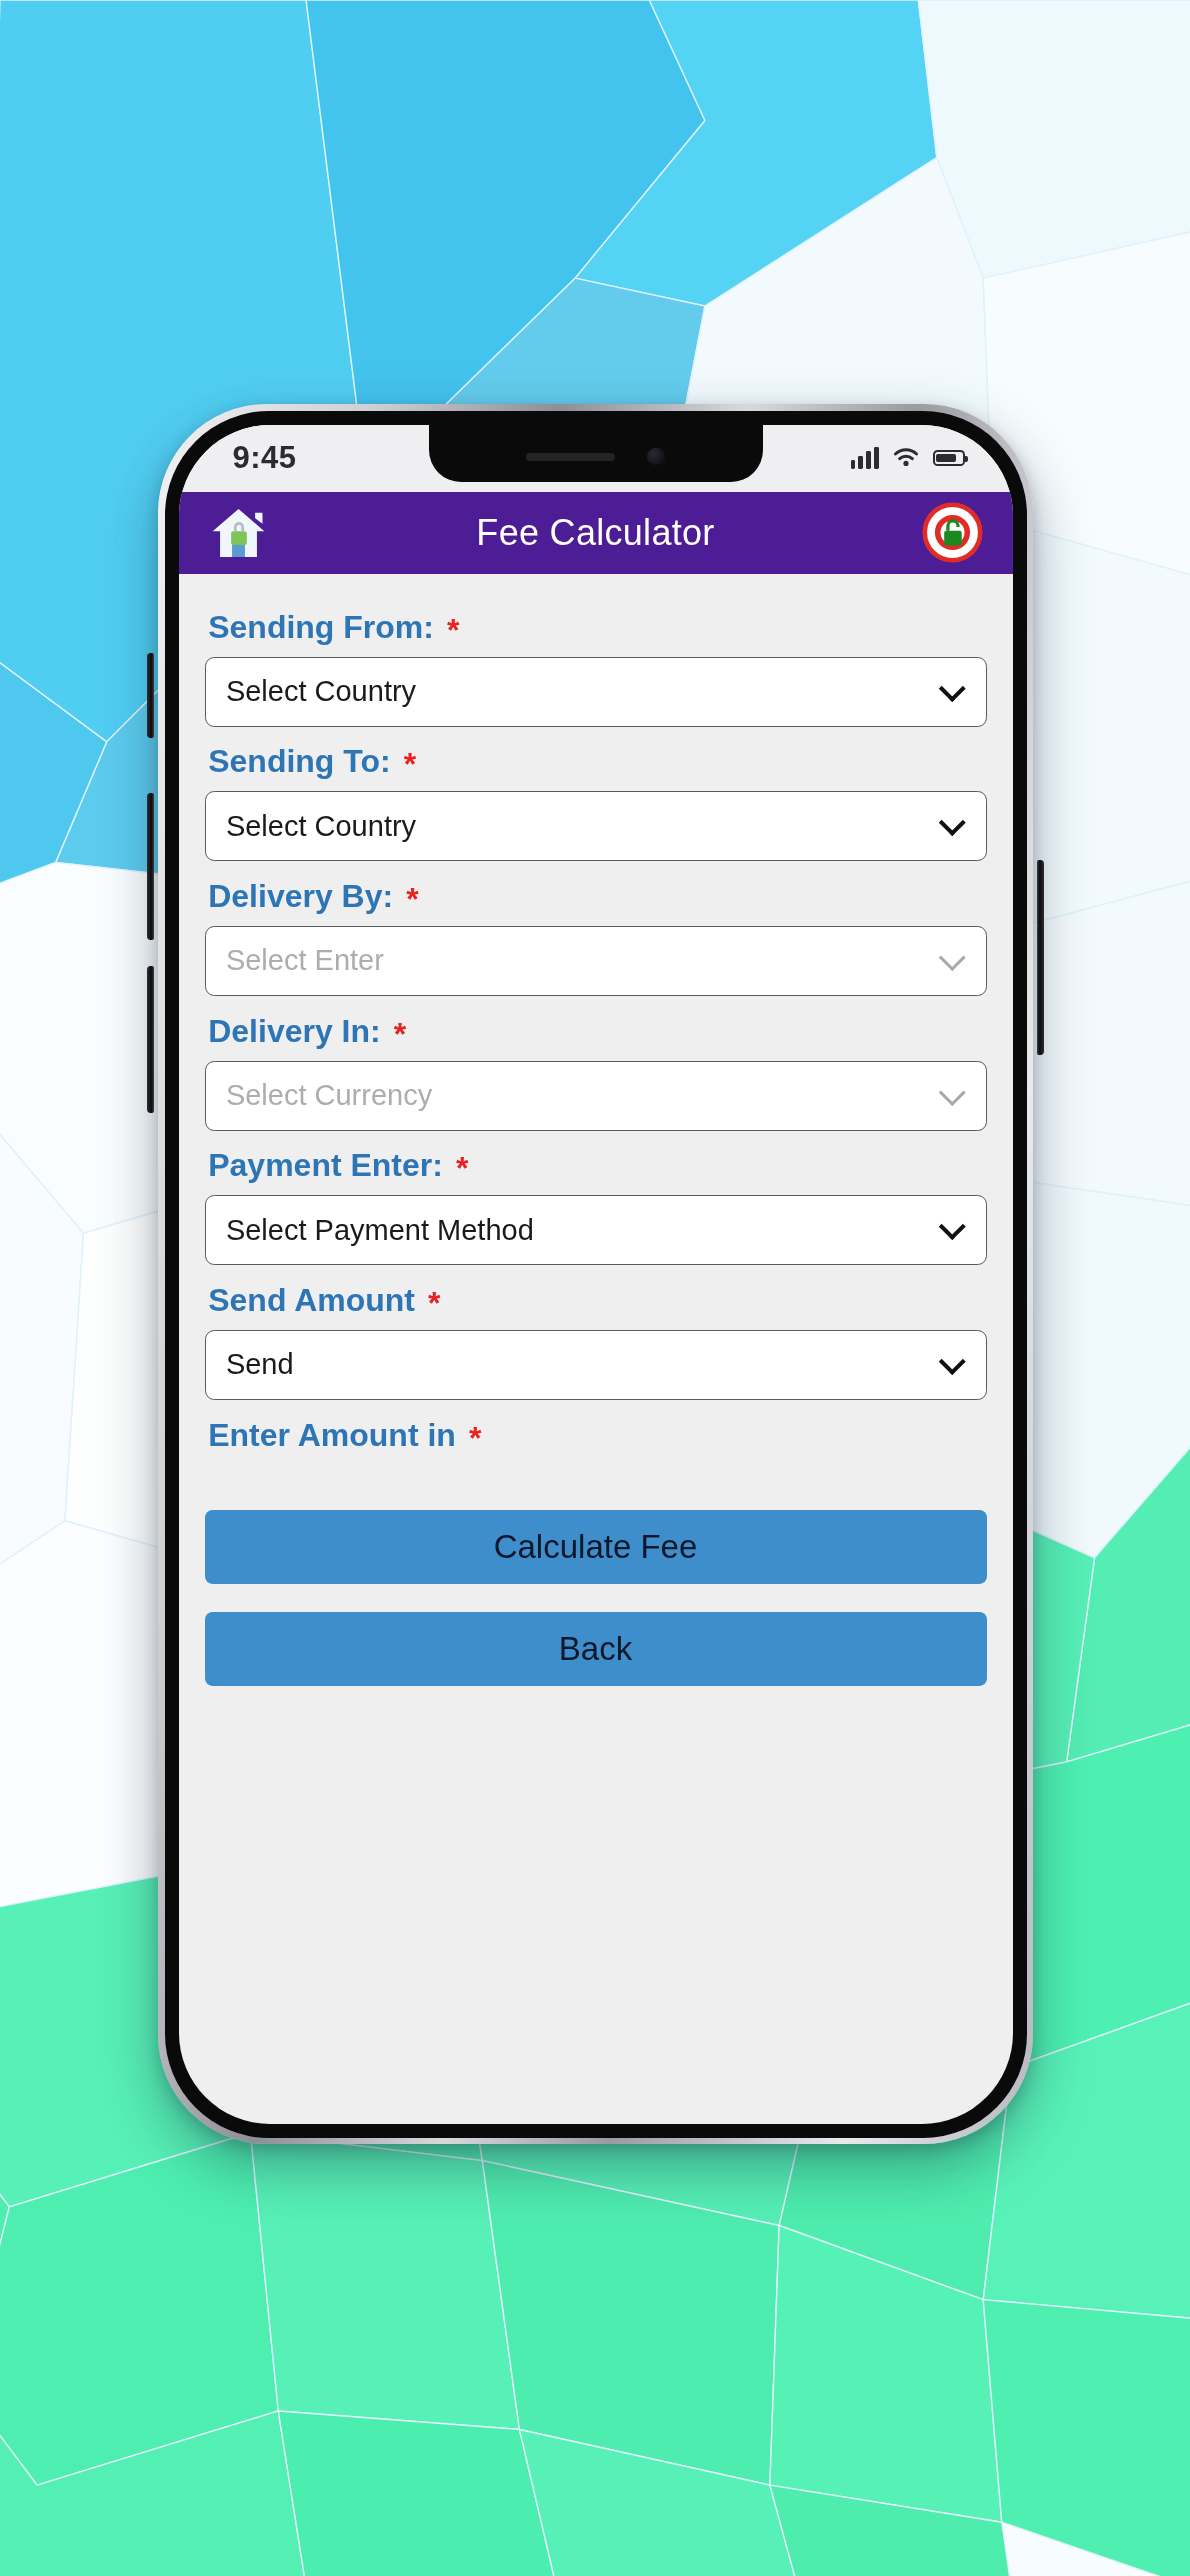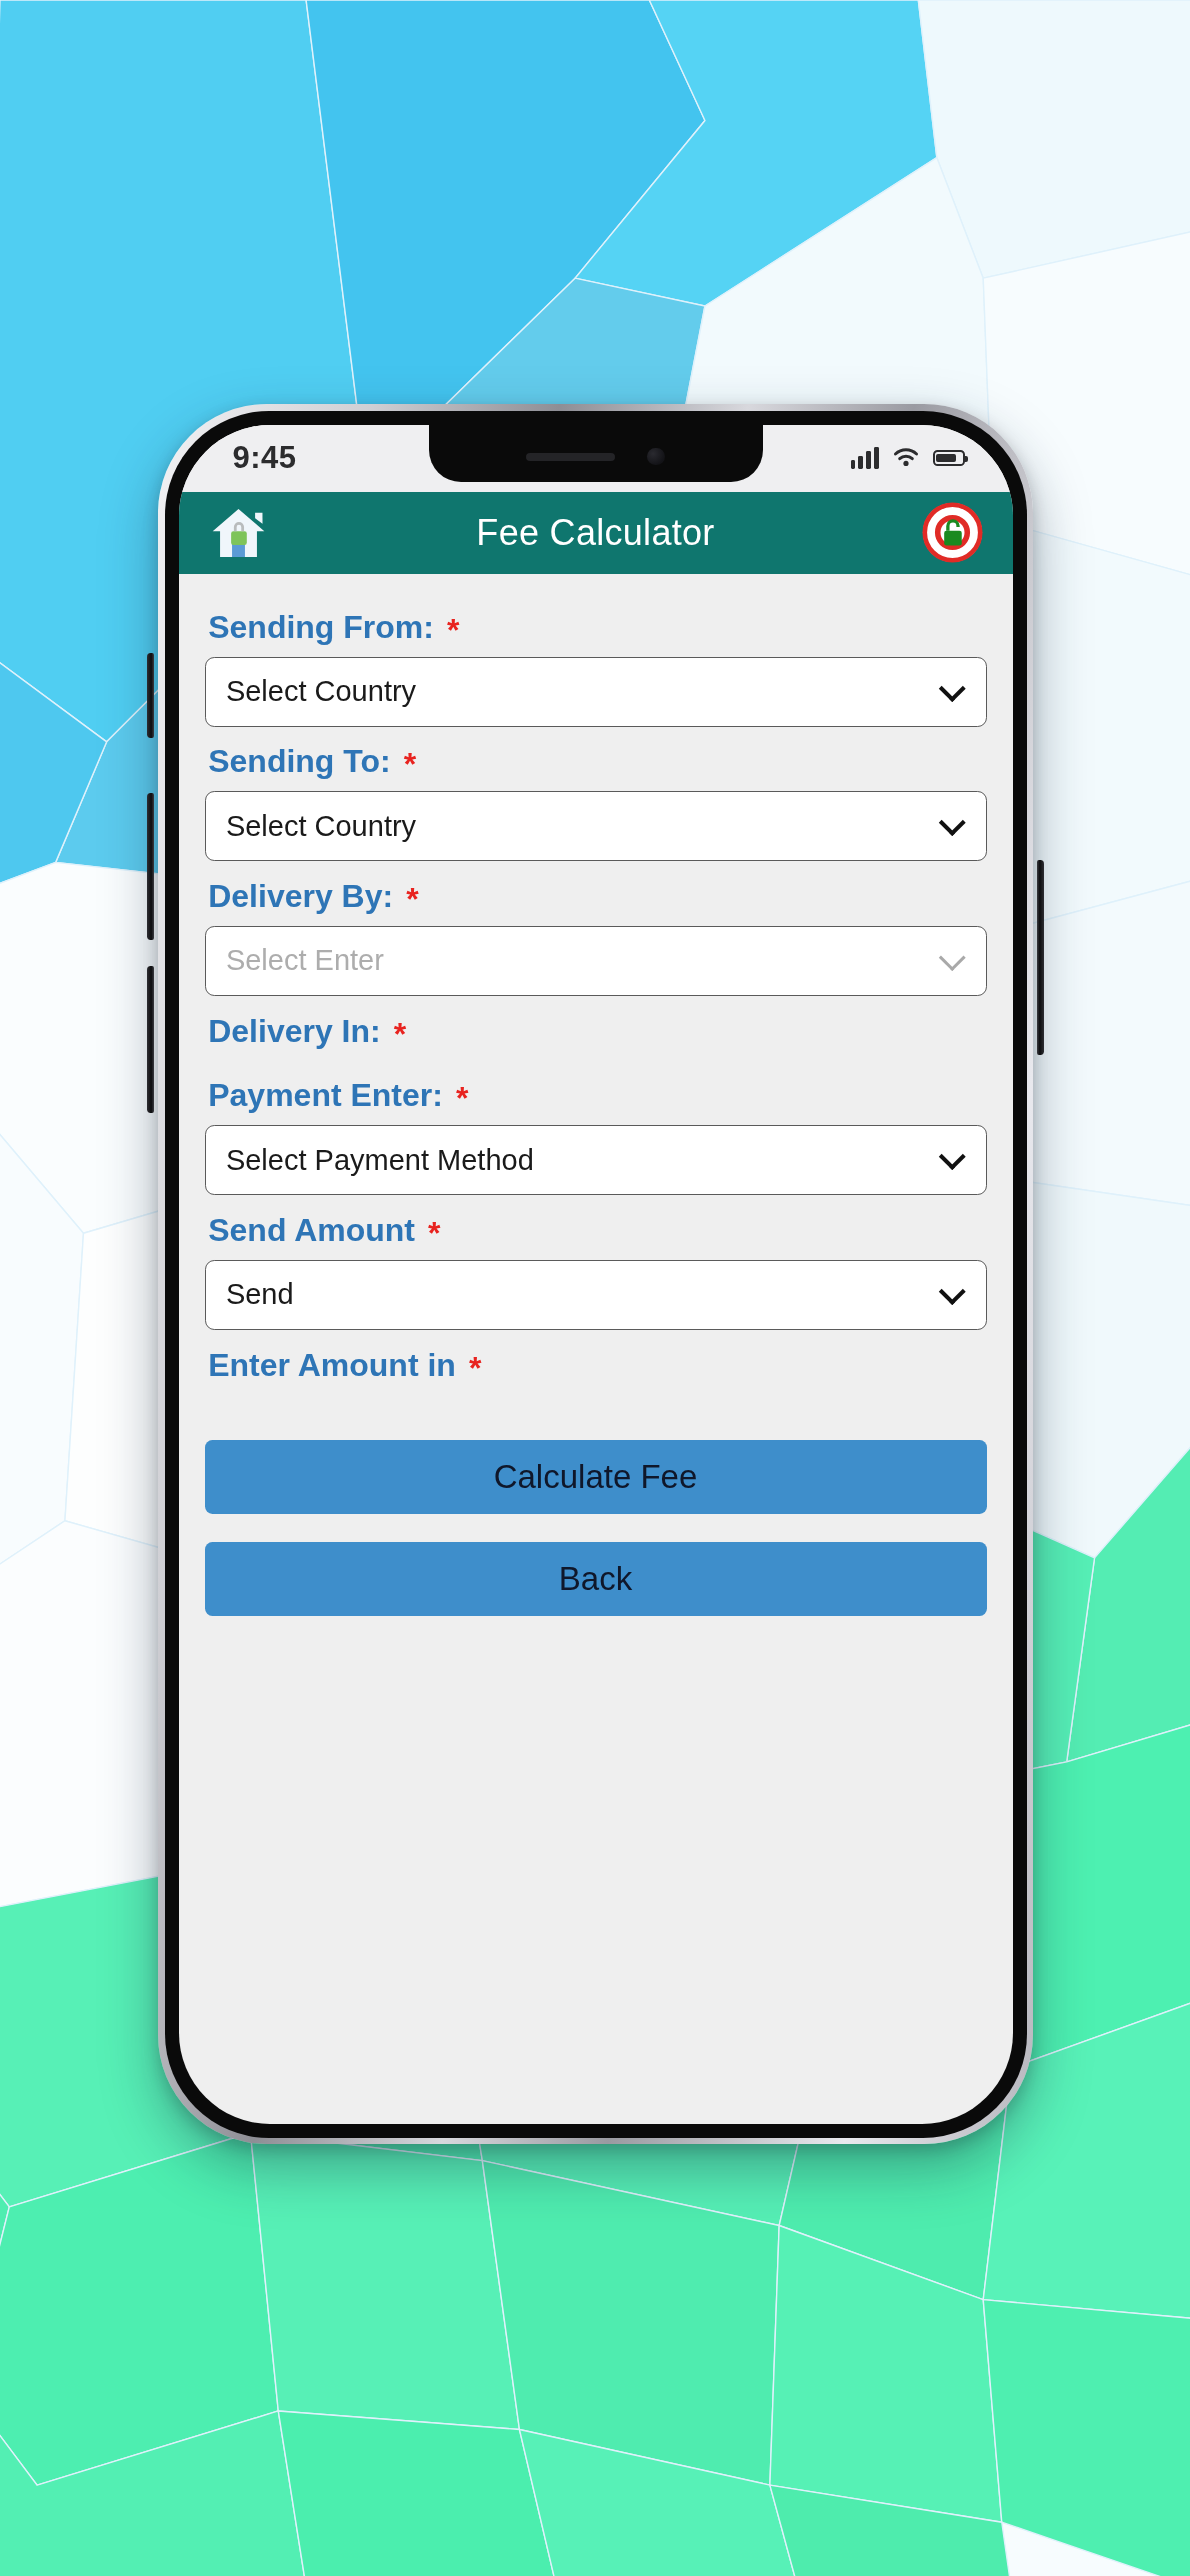--- a/index.html
+++ b/index.html
@@ -79,21 +79,21 @@
     width:334px; height:57px; background:#0a0a0a;
     border-radius:0 0 32px 32px; z-index:5;
     display:flex; align-items:center; justify-content:center; gap:32px;
   }
   #speaker { width:89px; height:8.3px; background:#242427; border-radius:4.6px; margin-top:7.4px;}
   #camera  { width:17.6px; height:17.6px; border-radius:50%;
              background:radial-gradient(circle at 34% 34%,#2a2a30,#131317 70%); margin-top:7.4px;}
 
   
   #appbar {
-    height:82px; background:#0f766e;
+    height:82px; background:#4c1d95;
     display:flex; align-items:center; justify-content:space-between;
     padding:0 24px 0 24px;
     gap:40px;
   }
   #app-title { font-size:36px; color:#ffffff; font-weight:400; letter-spacing:0.3px; }
   .hdr-btn { width:72px; height:72px; display:flex; align-items:center; justify-content:center; }
 
   
   #body { background:#efefef; padding:22px 26px 0 26px; }
   .field { margin-bottom:3.7px; }
@@ -264,20 +264,24 @@
             <span class="val">Select Enter</span>
             <span class="chev"></span>
           </div>
         </div>
 
         <div class="field">
           <div class="lbl">
             <span>Delivery In:</span>
             <span class="star">*</span>
           </div>
+          <div class="ctl dim">
+            <span class="val">Select Currency</span>
+            <span class="chev"></span>
+          </div>
         </div>
 
         <div class="field">
           <div class="lbl">
             <span>Payment Enter:</span>
             <span class="star">*</span>
           </div>
           <div class="ctl">
             <span class="val">Select Payment Method</span>
             <span class="chev"></span>

